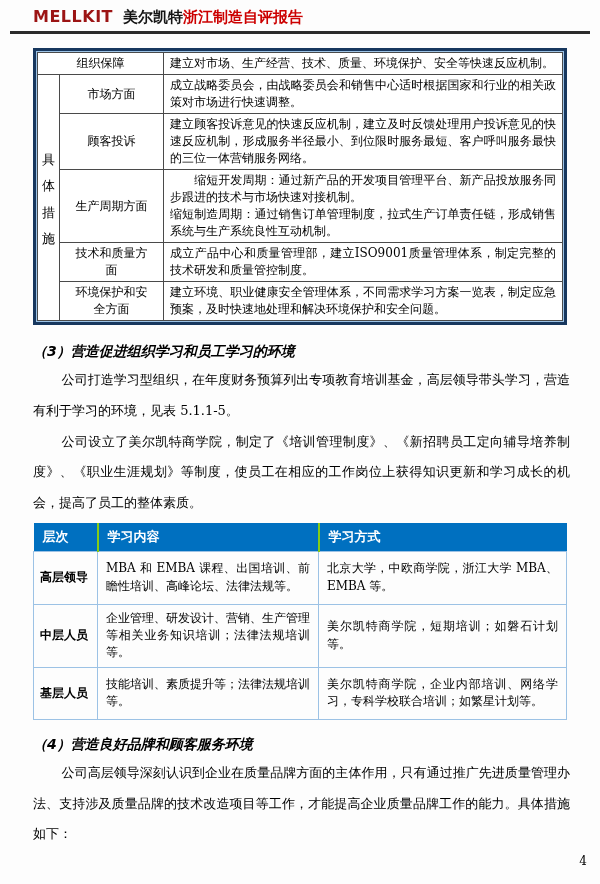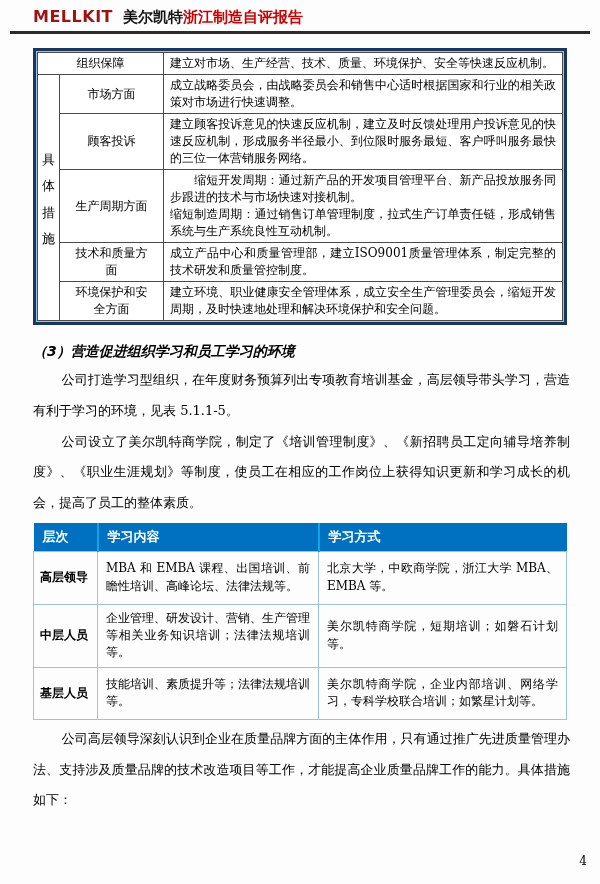--- a/index.html
+++ b/index.html
@@ -86,21 +86,21 @@
     table-layout: fixed;
   }
   table.learning th {
     background: var(--header-blue, #0070C0);
     color: #fff;
     font-family: "DejaVu Sans", "Liberation Sans", sans-serif;
     font-size: 13px; font-weight: bold;
     text-align: left;
     padding: 5px 9px;
   }
-  table.learning th + th { border-left: 2px solid #0ea5e9; }
+  table.learning th + th { border-left: 2px solid #84cc16; }
   table.learning td {
     border: 1px solid var(--light-blue, #9CC2E5);
     font-size: 12px; line-height: 1.45;
     padding: 5px 8px;
     vertical-align: middle;
     text-align: justify;
   }
   table.learning td.lv {
     font-weight: bold;
     padding: 17px 6px;
@@ -152,21 +152,21 @@
         <td class="lbl">生产周期方面</td>
         <td class="ct pre">　　缩短开发周期：通过新产品的开发项目管理平台、新产品投放服务同步跟进的技术与市场快速对接机制。
 缩短制造周期：通过销售订单管理制度，拉式生产订单责任链，形成销售系统与生产系统良性互动机制。</td>
       </tr>
       <tr>
         <td class="lbl">技术和质量方面</td>
         <td class="ct">成立产品中心和质量管理部，建立ISO9001质量管理体系，制定完整的技术研发和质量管控制度。</td>
       </tr>
       <tr>
         <td class="lbl">环境保护和安全方面</td>
-        <td class="ct">建立环境、职业健康安全管理体系，成立安全生产管理委员会，缩短开发周期，及时快速地处理和解决环境保护和安全问题。</td>
+        <td class="ct">建立环境、职业健康安全管理体系，不同需求学习方案一览表，制定应急预案，及时快速地处理和解决环境保护和安全问题。</td>
       </tr>
     </tbody>
       </table>
   </div>
 
   <div class="sec-heading">（3）营造促进组织学习和员工学习的环境</div>
   <p class="para">公司打造学习型组织，在年度财务预算列出专项教育培训基金，高层领导带头学习，营造有利于学习的环境，见表 5.1.1-5。</p>
   <p class="para">公司设立了美尔凯特商学院，制定了《培训管理制度》、《新招聘员工定向辅导培养制度》、《职业生涯规划》等制度，使员工在相应的工作岗位上获得知识更新和学习成长的机会，提高了员工的整体素质。</p>
 
 
@@ -195,17 +195,18 @@
         <td>美尔凯特商学院，短期培训；如磐石计划等。</td>
       </tr>
       <tr>
         <td class="lv">基层人员</td>
         <td>技能培训、素质提升等；法律法规培训等。</td>
         <td>美尔凯特商学院，企业内部培训、网络学习，专科学校联合培训；如繁星计划等。</td>
       </tr>
     </tbody>
   </table>
 
+  <div class="sec-heading sec4">（4）营造良好品牌和顾客服务环境</div>
   <p class="para">公司高层领导深刻认识到企业在质量品牌方面的主体作用，只有通过推广先进质量管理办法、支持涉及质量品牌的技术改造项目等工作，才能提高企业质量品牌工作的能力。具体措施如下：</p>
 
   <div class="page-number">4</div>
 
 </div>
 
 </body></html>

